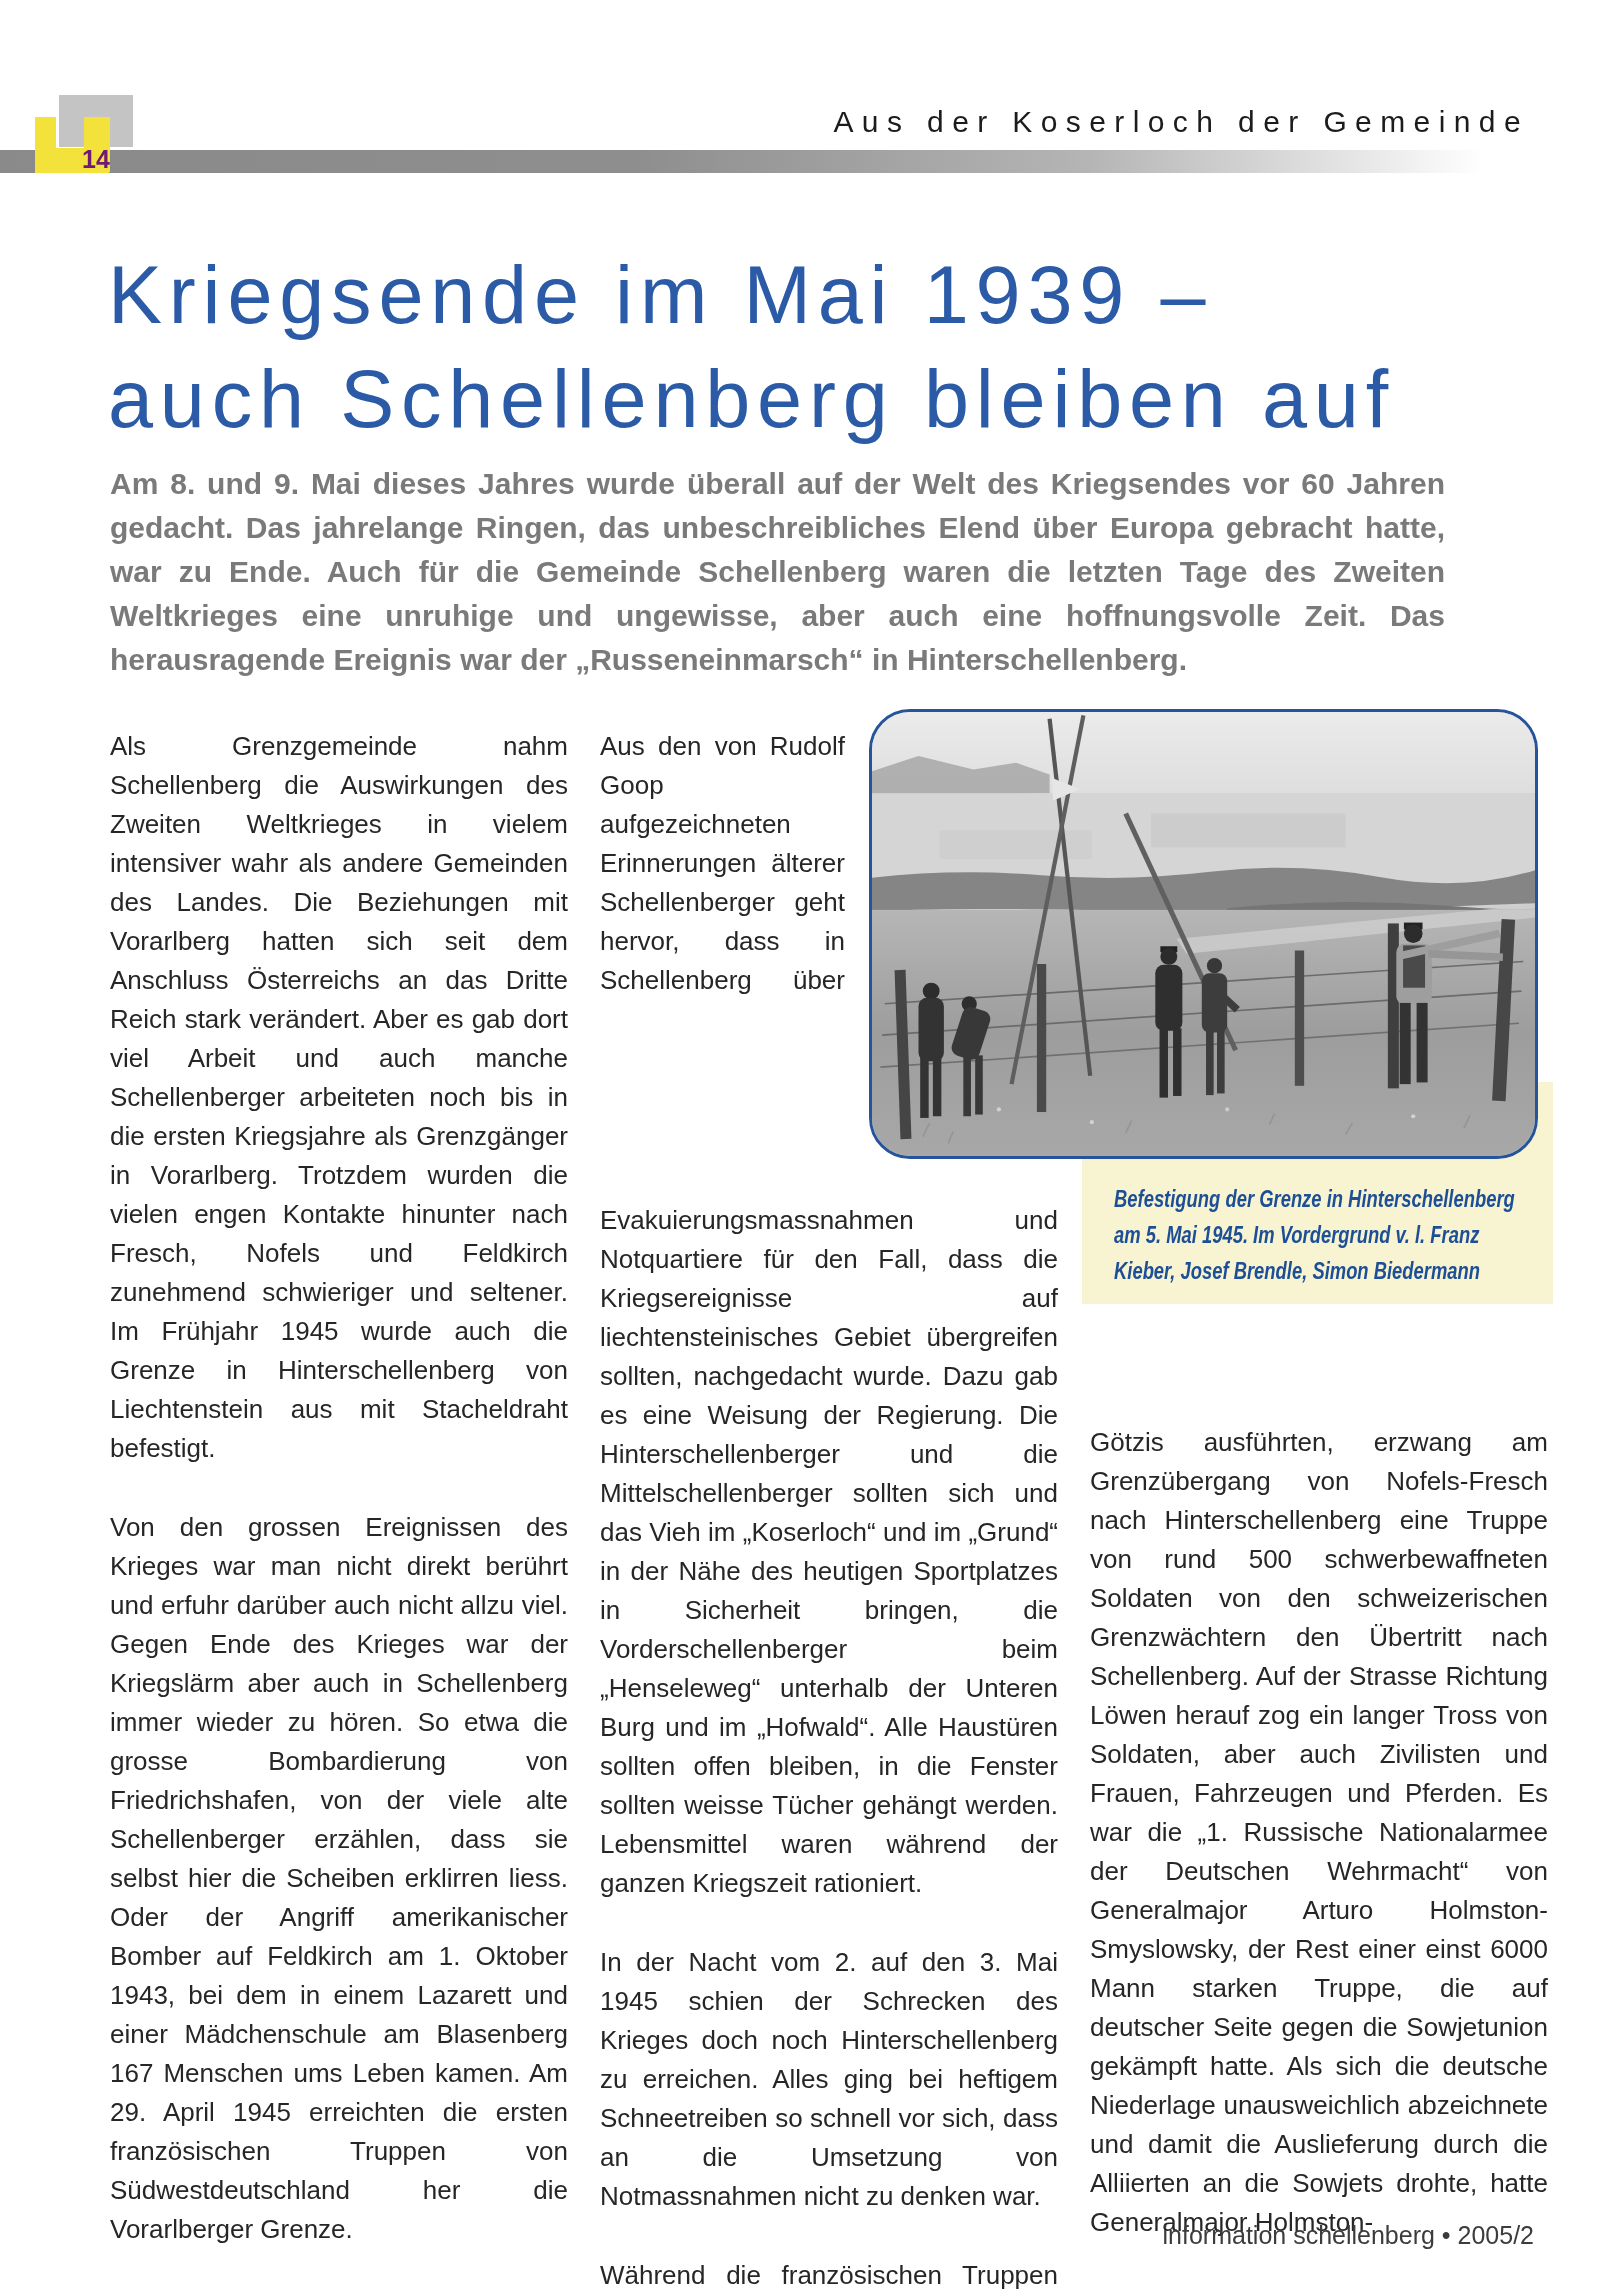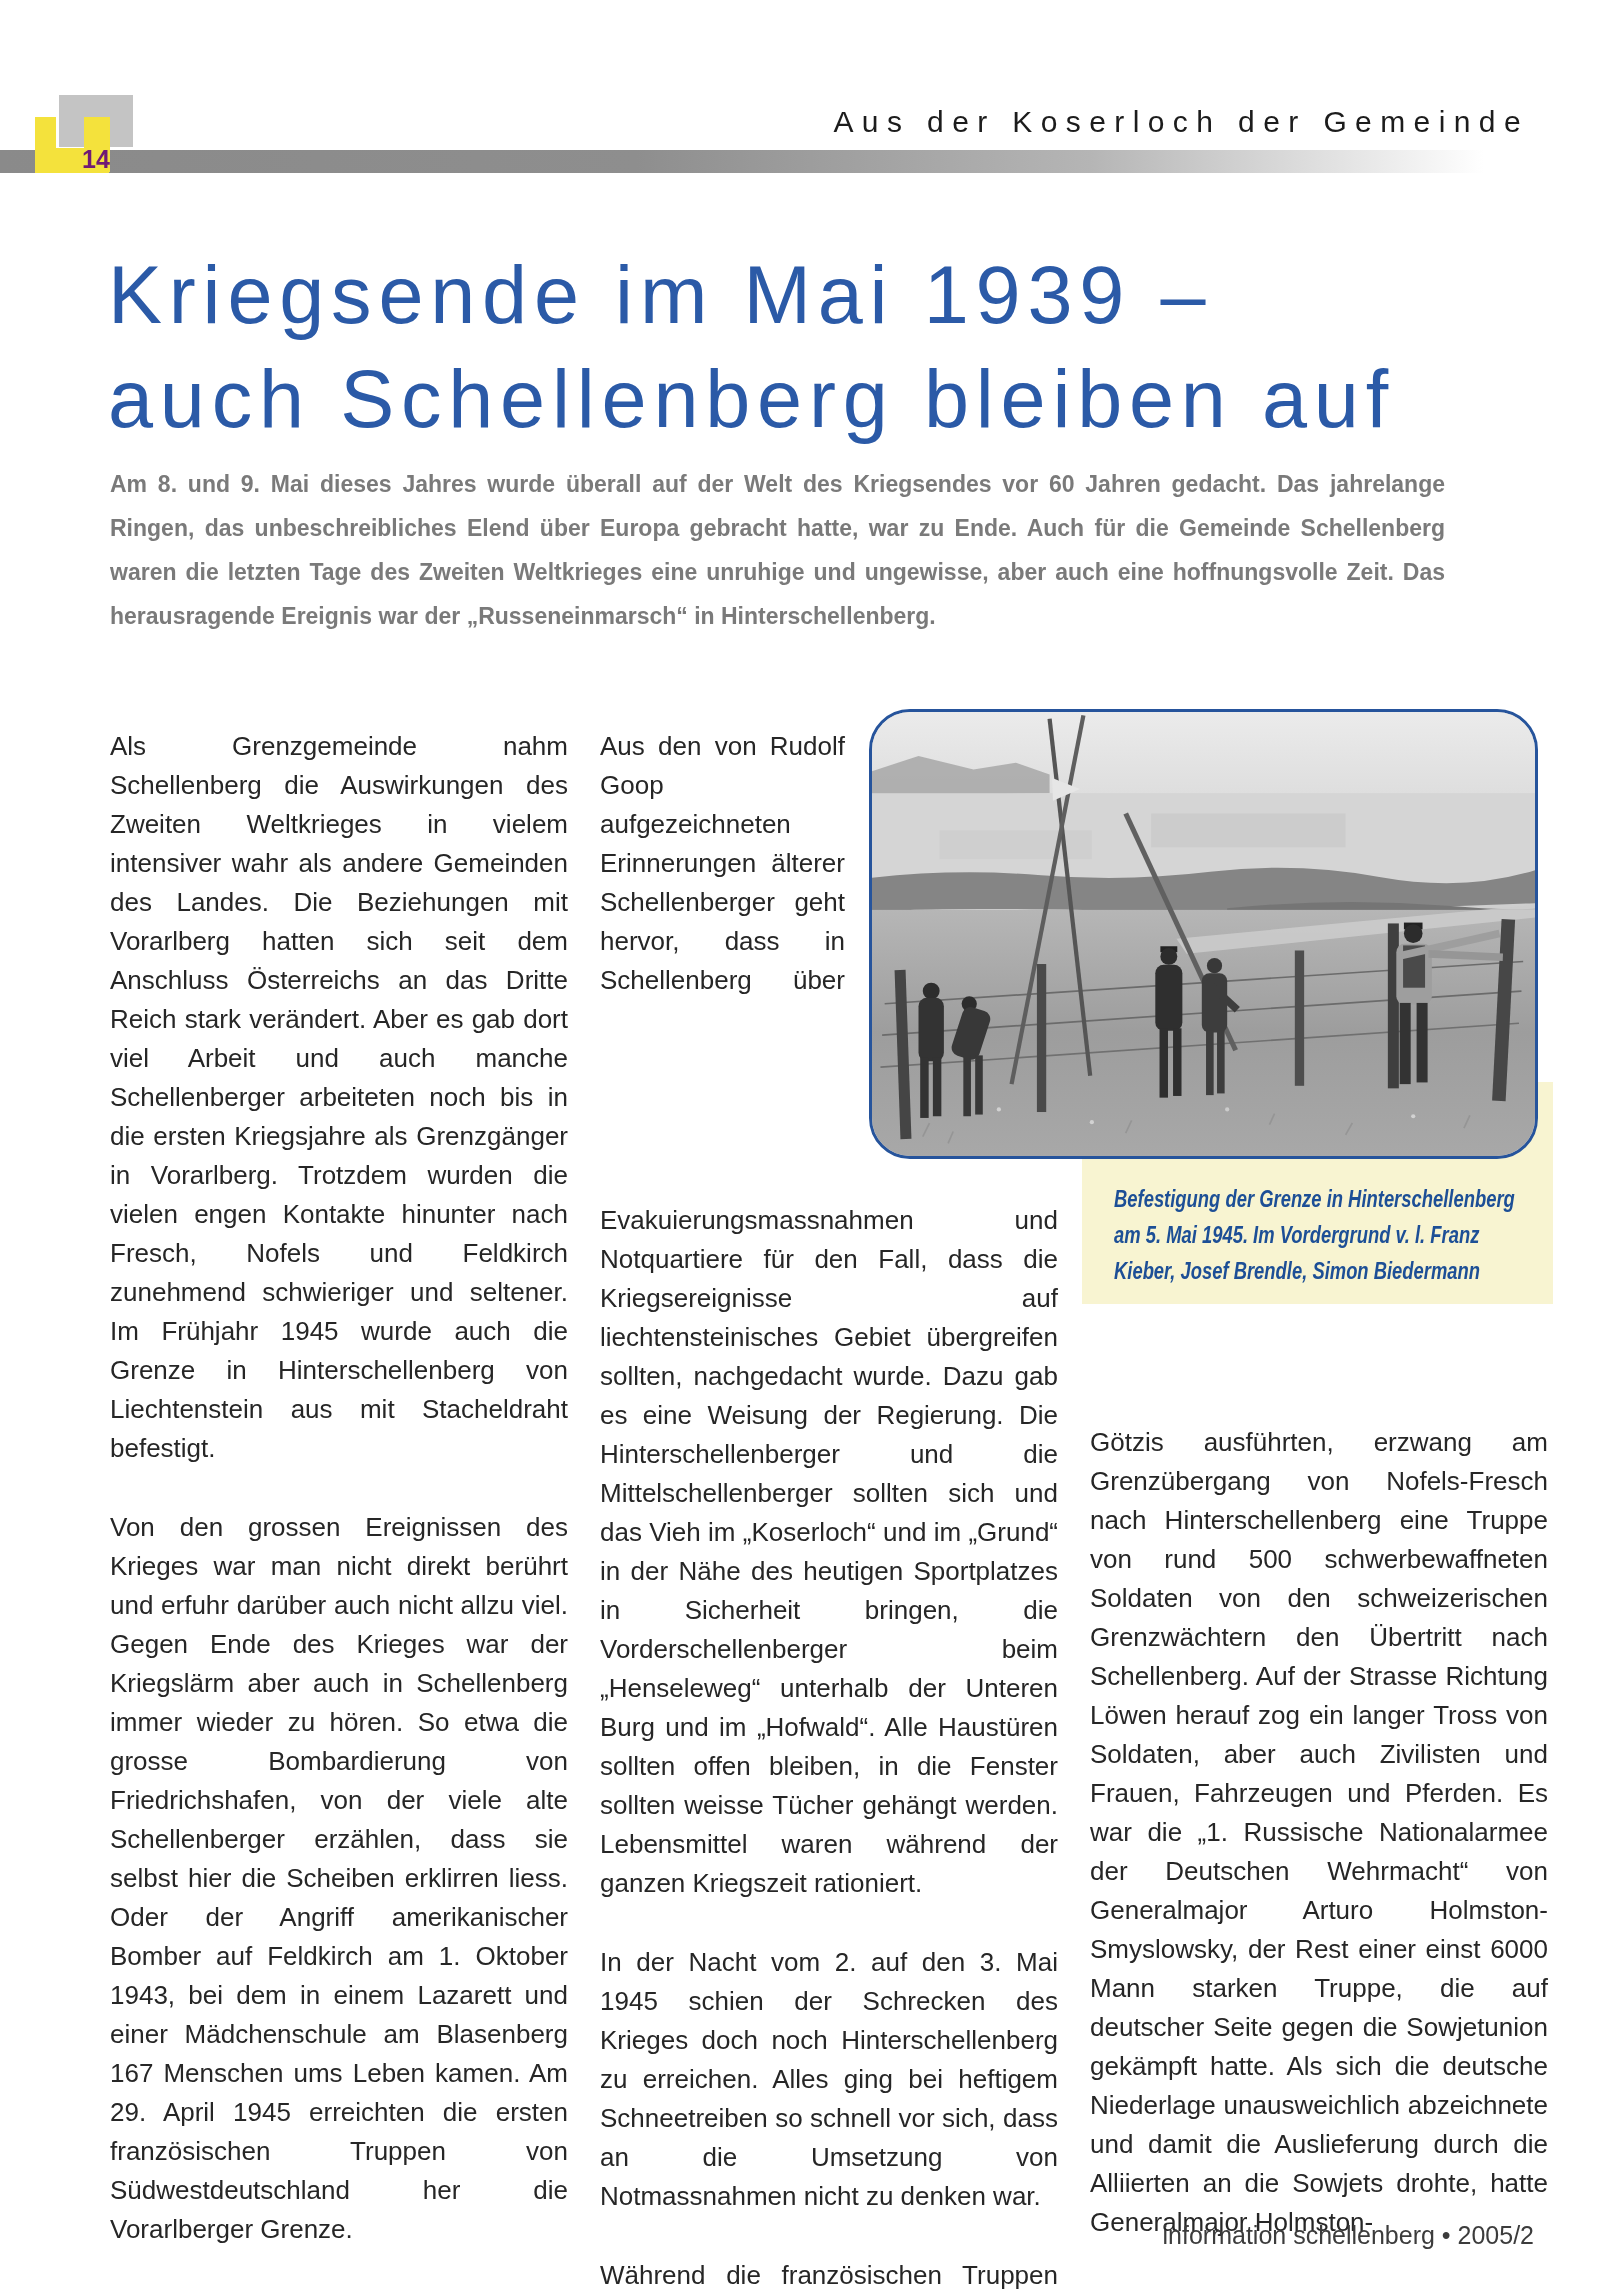--- a/index.html
+++ b/index.html
@@ -17,21 +17,21 @@
   .page-num{position:absolute;left:81px;top:146px;width:30px;z-index:4;color:#701a75;
             font-size:25px;font-weight:bold;text-align:center;line-height:26px;}
   .header-title{position:absolute;right:93px;top:105px;color:#1c1c1c;
                 font-size:30px;letter-spacing:8.4px;white-space:nowrap;font-weight:normal;}
 
   
   .article-title{position:absolute;left:108px;top:243px;color:#2b5aa7;
                  font-size:81px;font-weight:300;letter-spacing:6.8px;line-height:104px;white-space:nowrap;}
   .article-title span{display:block;}
   .lead{position:absolute;left:110px;top:462px;width:1335px;color:#7a7a7a;
-        font-size:23px;font-weight:bold;line-height:44px;text-align:justify;}
+        font-size:30px;font-weight:bold;line-height:44px;text-align:justify;}
 
   
   .col{position:absolute;width:458px;color:#262626;font-size:26px;line-height:39px;text-align:justify;}
   .col p{margin:0 0 40px 0;}
   .col-1{left:110px;top:727px;}
   .col-2{left:600px;top:727px;}
   .col-3{left:1090px;top:1423px;}
   .photo-spacer{float:right;width:213px;height:474px;}
 
   

